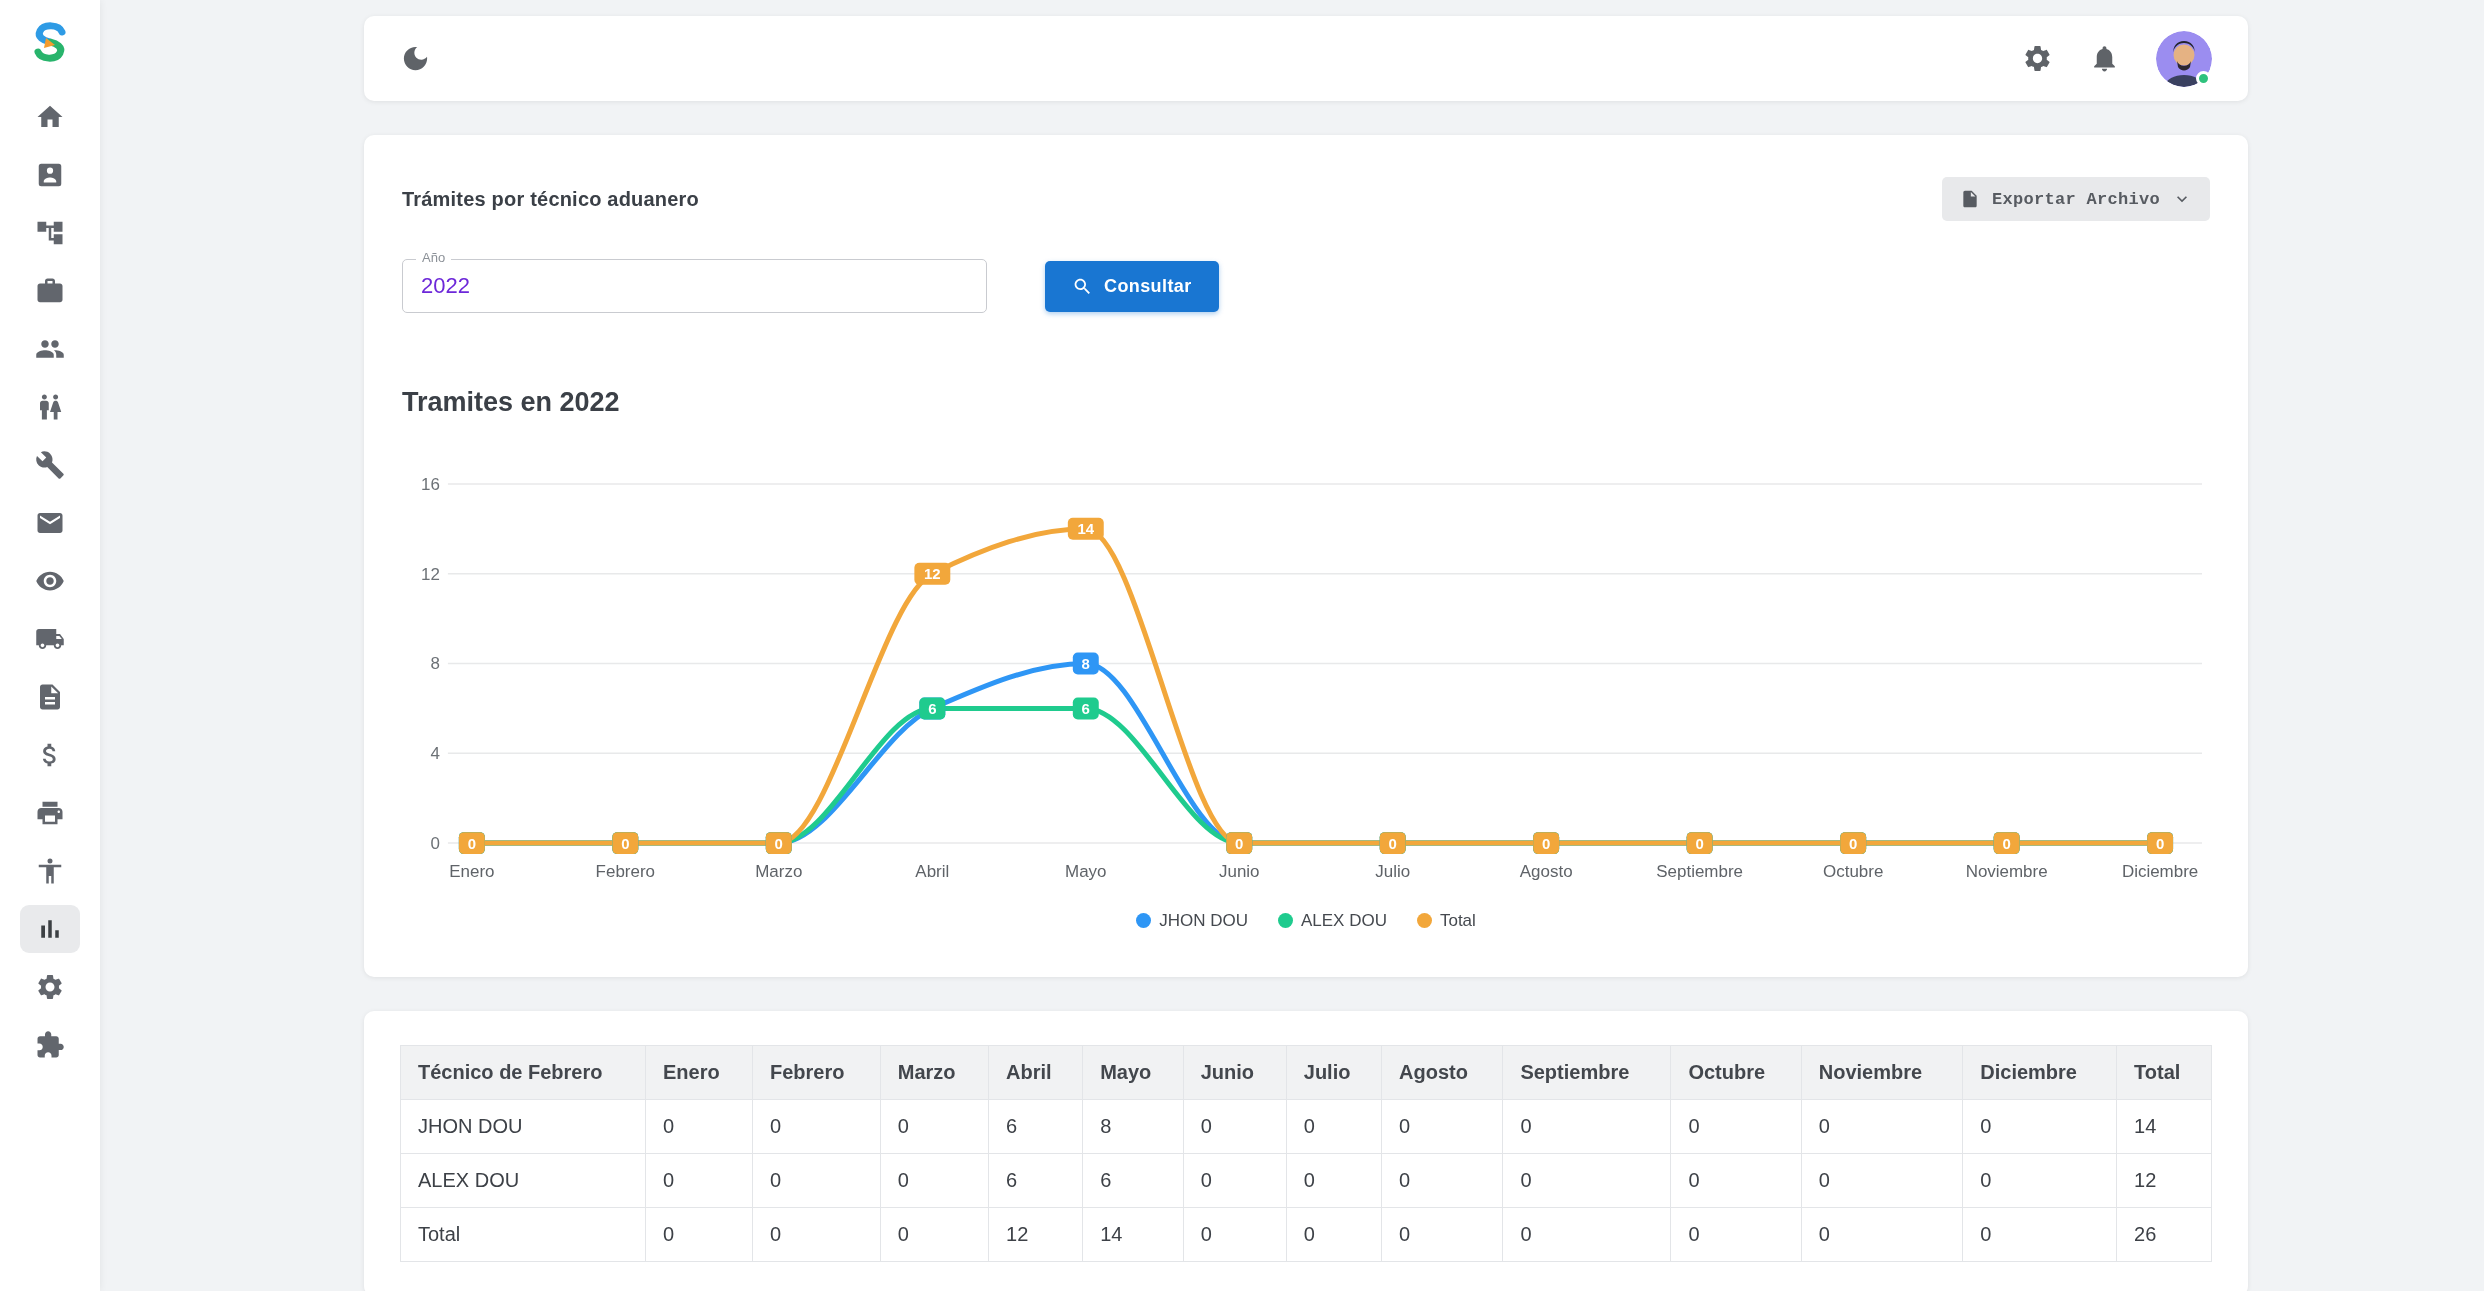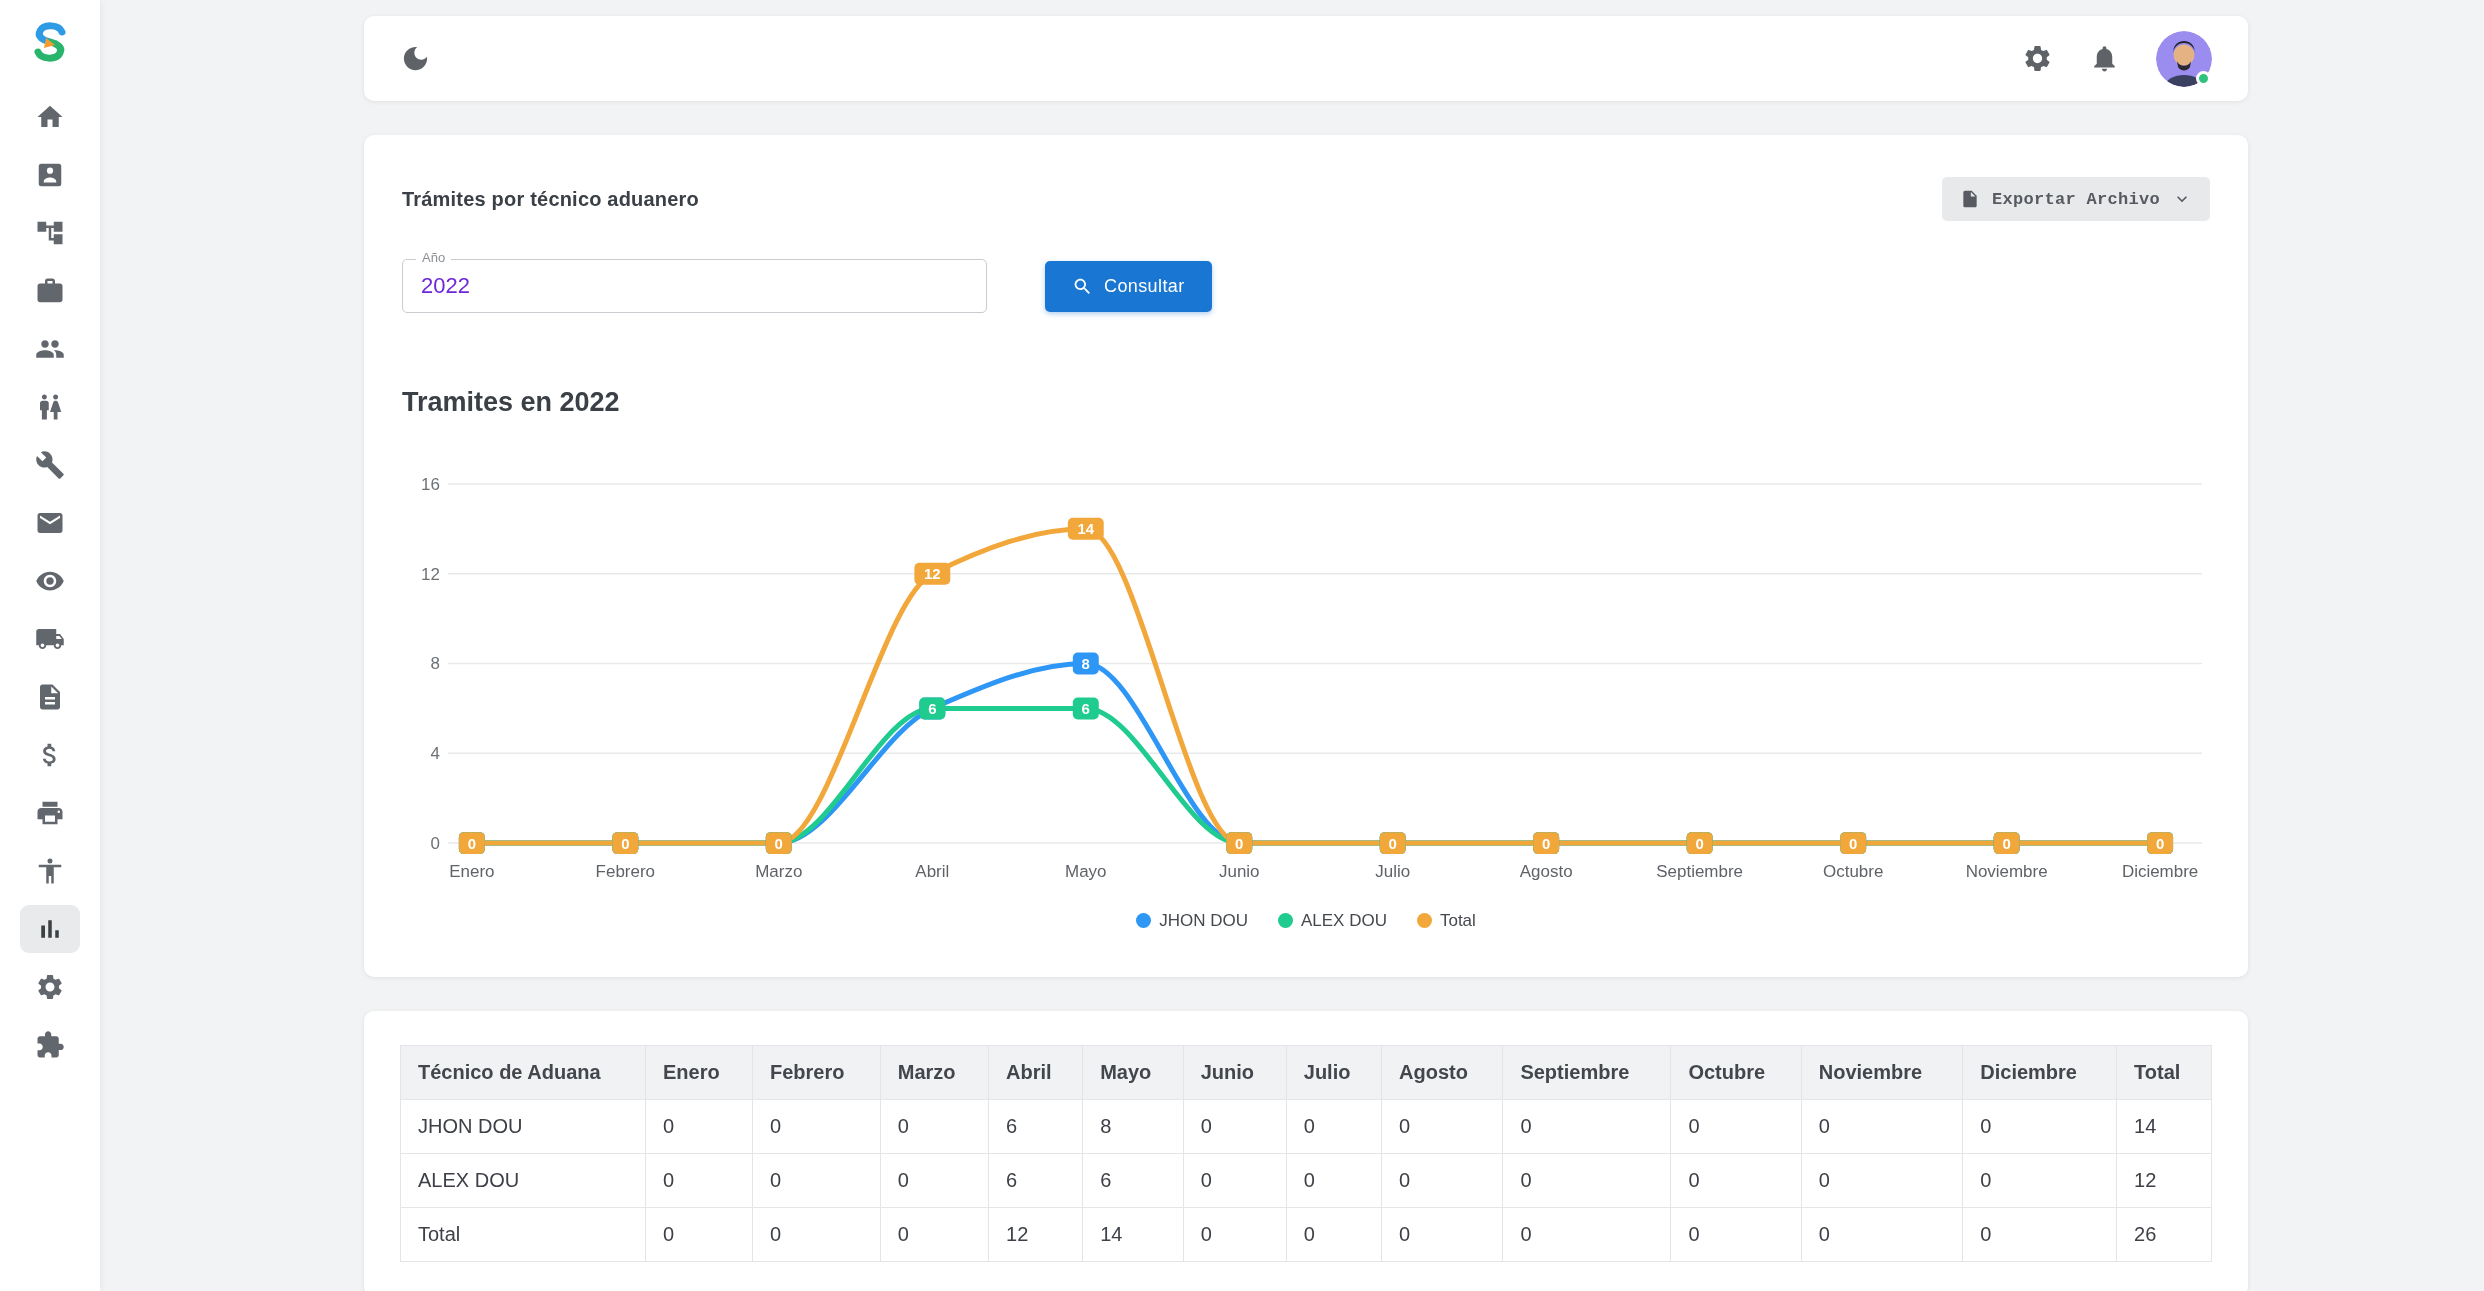--- a/index.html
+++ b/index.html
@@ -41,21 +41,21 @@
                 font-family:Liberation Mono, monospace; letter-spacing:.3px; }
   .export-btn svg { width:20px; height:20px; fill:#575b61; }
 
   .form-row { display:flex; align-items:center; margin-top:38px; }
   .outlined-input { position:relative; width:585px; height:54px; border:1.5px solid #c9cbd0; border-radius:5px; background:#fff; }
   .outlined-input label { position:absolute; top:-10px; left:13px; background:#fff; padding:0 6px;
                           font-size:13px; color:#8b9097; }
   .outlined-input input { width:100%; height:100%; border:none; outline:none; background:transparent;
                           padding:0 18px; font-size:22px; color:#6d28d9; font-family:inherit; }
   .primary-btn { margin-left:58px; display:flex; align-items:center; gap:11px; height:51px; padding:0 27px;
-                 background:#1976d2; border:none; border-radius:5px; color:#fff; font-size:18px; font-weight:normal;
+                 background:#1976d2; border:none; border-radius:5px; color:#fff; font-size:18px; font-weight:bold;
                  letter-spacing:.4px; cursor:pointer; font-family:inherit; box-shadow:0 2px 5px rgba(25,118,210,.35); }
   .primary-btn svg { width:21px; height:21px; fill:#fff; }
 
   .chart-title { margin-top:74px; font-size:27px; font-weight:bold; color:#3b4047; }
   #chart { margin-top:26px; }
   #chart svg { width:100%; height:auto; display:block; }
   .legend { display:flex; justify-content:center; align-items:center; gap:30px; margin-top:10px; }
   .legend-item { display:flex; align-items:center; gap:8px; font-size:17px; color:#45494f; cursor:pointer; }
   .legend-dot { width:15px; height:15px; border-radius:50%; }
 
@@ -421,21 +421,21 @@
             <span class="legend-dot" style="background:#f2a73b"></span>
             <span>Total</span>
           </div>
         </div>
     </section>
 
     <section class="card table-card">
       <table id="data-table">
           <thead>
             <tr>
-              <th>Técnico de Aduana</th>
+              <th>Técnico de Febrero</th>
               <th>Enero</th>
               <th>Febrero</th>
               <th>Marzo</th>
               <th>Abril</th>
               <th>Mayo</th>
               <th>Junio</th>
               <th>Julio</th>
               <th>Agosto</th>
               <th>Septiembre</th>
               <th>Octubre</th>

